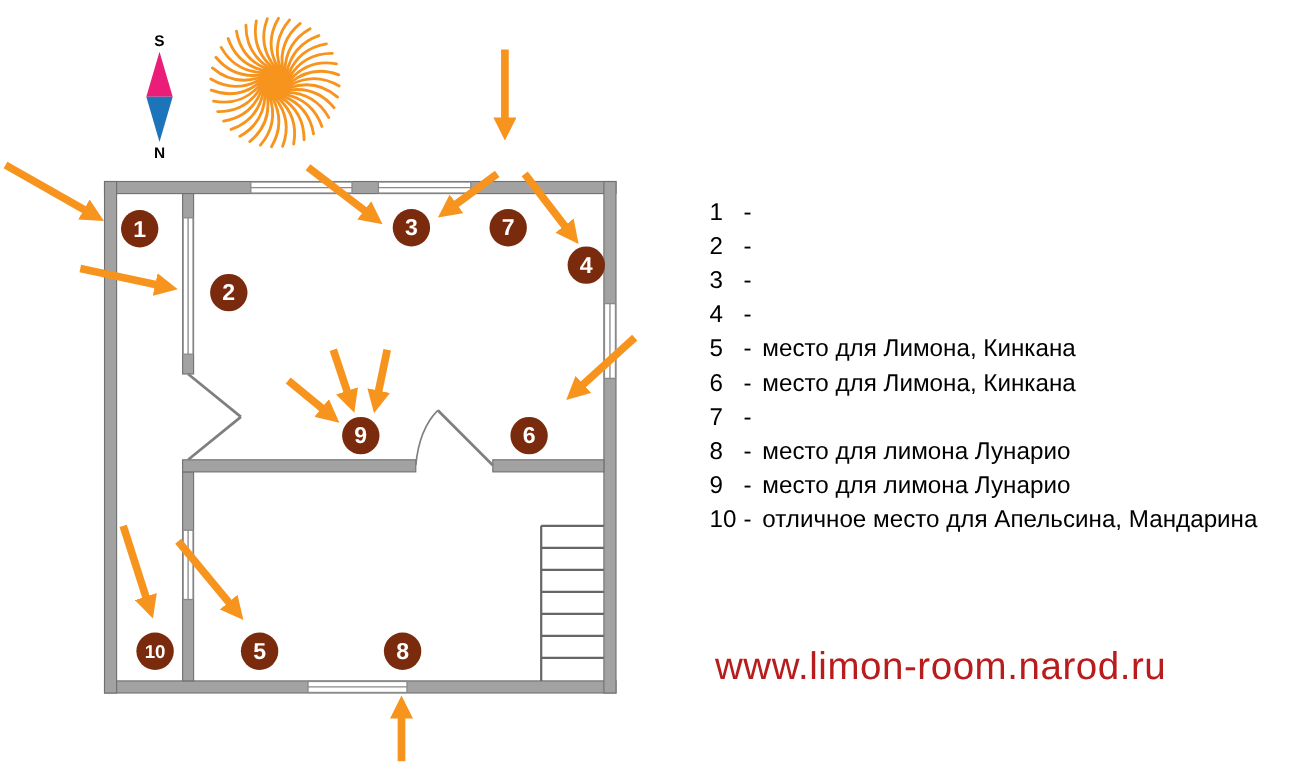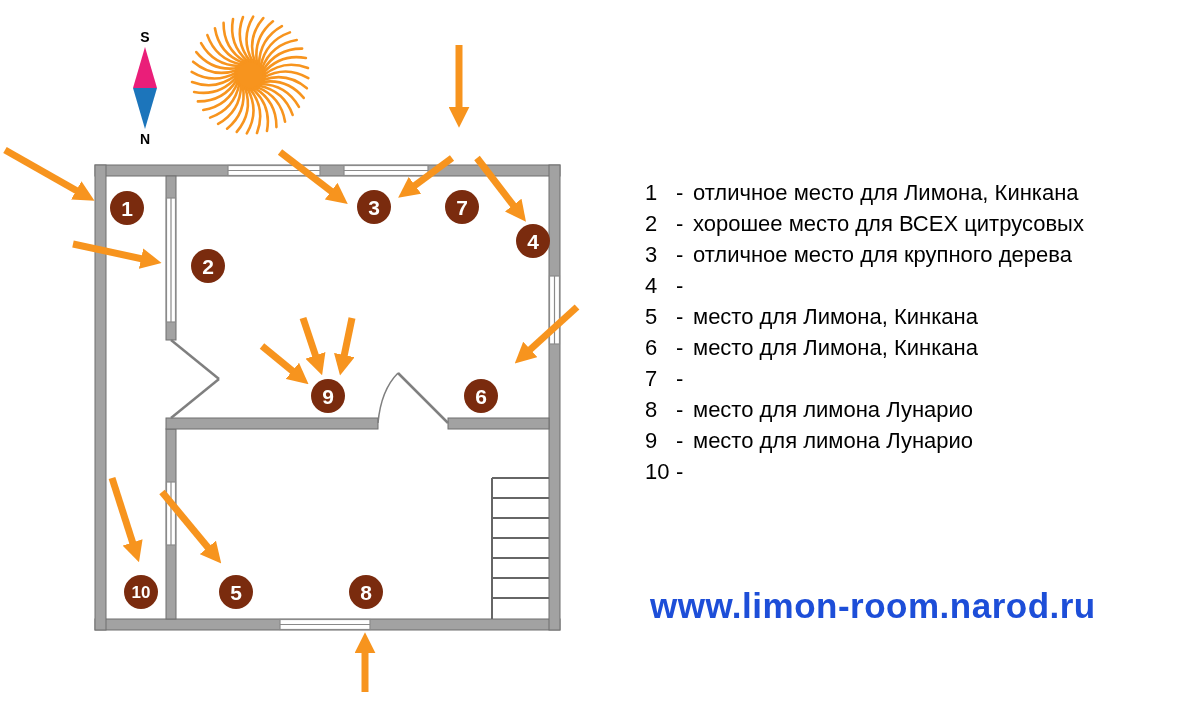--- a/index.html
+++ b/index.html
@@ -12,22 +12,22 @@
           color:#fff;font-weight:bold;font-size:21px;display:flex;align-items:center;
           justify-content:center;line-height:1}
   .marker.wide{font-size:17px}
 
   .legend{position:absolute;left:645px;top:177px}
   .legend-row{display:flex;align-items:center;height:31px;font-size:22px;white-space:nowrap}
   .legend-num{width:31px;flex:0 0 31px}
   .legend-dash{width:17px;flex:0 0 17px}
   .legend-text{}
 
-  .watermark{position:absolute;left:650px;top:586px;font-size:35px;font-weight:bold;
-             color:#1d4ed8;letter-spacing:0.5px;white-space:nowrap}
+  .watermark{position:absolute;left:650px;top:586px;font-size:35px;font-weight:normal;
+             color:#b91c1c;letter-spacing:0.5px;white-space:nowrap}
 </style>
 </head>
 <body>
 
 <div class="canvas">
 
   <svg class="plan" width="1177" height="706" viewBox="0 0 1177 706">
     <defs>
       <marker id="ah" viewBox="0 0 3 3" markerWidth="3" markerHeight="3" refX="1.6" refY="1.5" orient="auto">
         <path d="M0,0 L3,1.5 L0,3 Z" fill="#F7941E"></path>
@@ -162,31 +162,28 @@
     <div class="marker" style="left:445px;top:190px">7</div>
     <div class="marker" style="left:349px;top:575px">8</div>
     <div class="marker" style="left:311px;top:379px">9</div>
     <div class="marker wide" style="left:124px;top:575px">10</div>
   </div>
 
   <div class="legend">
     <div class="legend-row">
       <span class="legend-num">1</span>
       <span class="legend-dash">-</span>
-      <span class="legend-text">отличное место для Лимона, Кинкана</span>
     </div>
     <div class="legend-row">
       <span class="legend-num">2</span>
       <span class="legend-dash">-</span>
-      <span class="legend-text">хорошее место для ВСЕХ цитрусовых</span>
     </div>
     <div class="legend-row">
       <span class="legend-num">3</span>
       <span class="legend-dash">-</span>
-      <span class="legend-text">отличное место для крупного дерева</span>
     </div>
     <div class="legend-row">
       <span class="legend-num">4</span>
       <span class="legend-dash">-</span>
     </div>
     <div class="legend-row">
       <span class="legend-num">5</span>
       <span class="legend-dash">-</span>
       <span class="legend-text">место для Лимона, Кинкана</span>
     </div>
@@ -205,18 +202,19 @@
       <span class="legend-text">место для лимона Лунарио</span>
     </div>
     <div class="legend-row">
       <span class="legend-num">9</span>
       <span class="legend-dash">-</span>
       <span class="legend-text">место для лимона Лунарио</span>
     </div>
     <div class="legend-row">
       <span class="legend-num">10</span>
       <span class="legend-dash">-</span>
+      <span class="legend-text">отличное место для Апельсина, Мандарина</span>
     </div>
   </div>
 
   <div class="watermark">www.limon-room.narod.ru</div>
 
 </div>
 
 </body></html>

